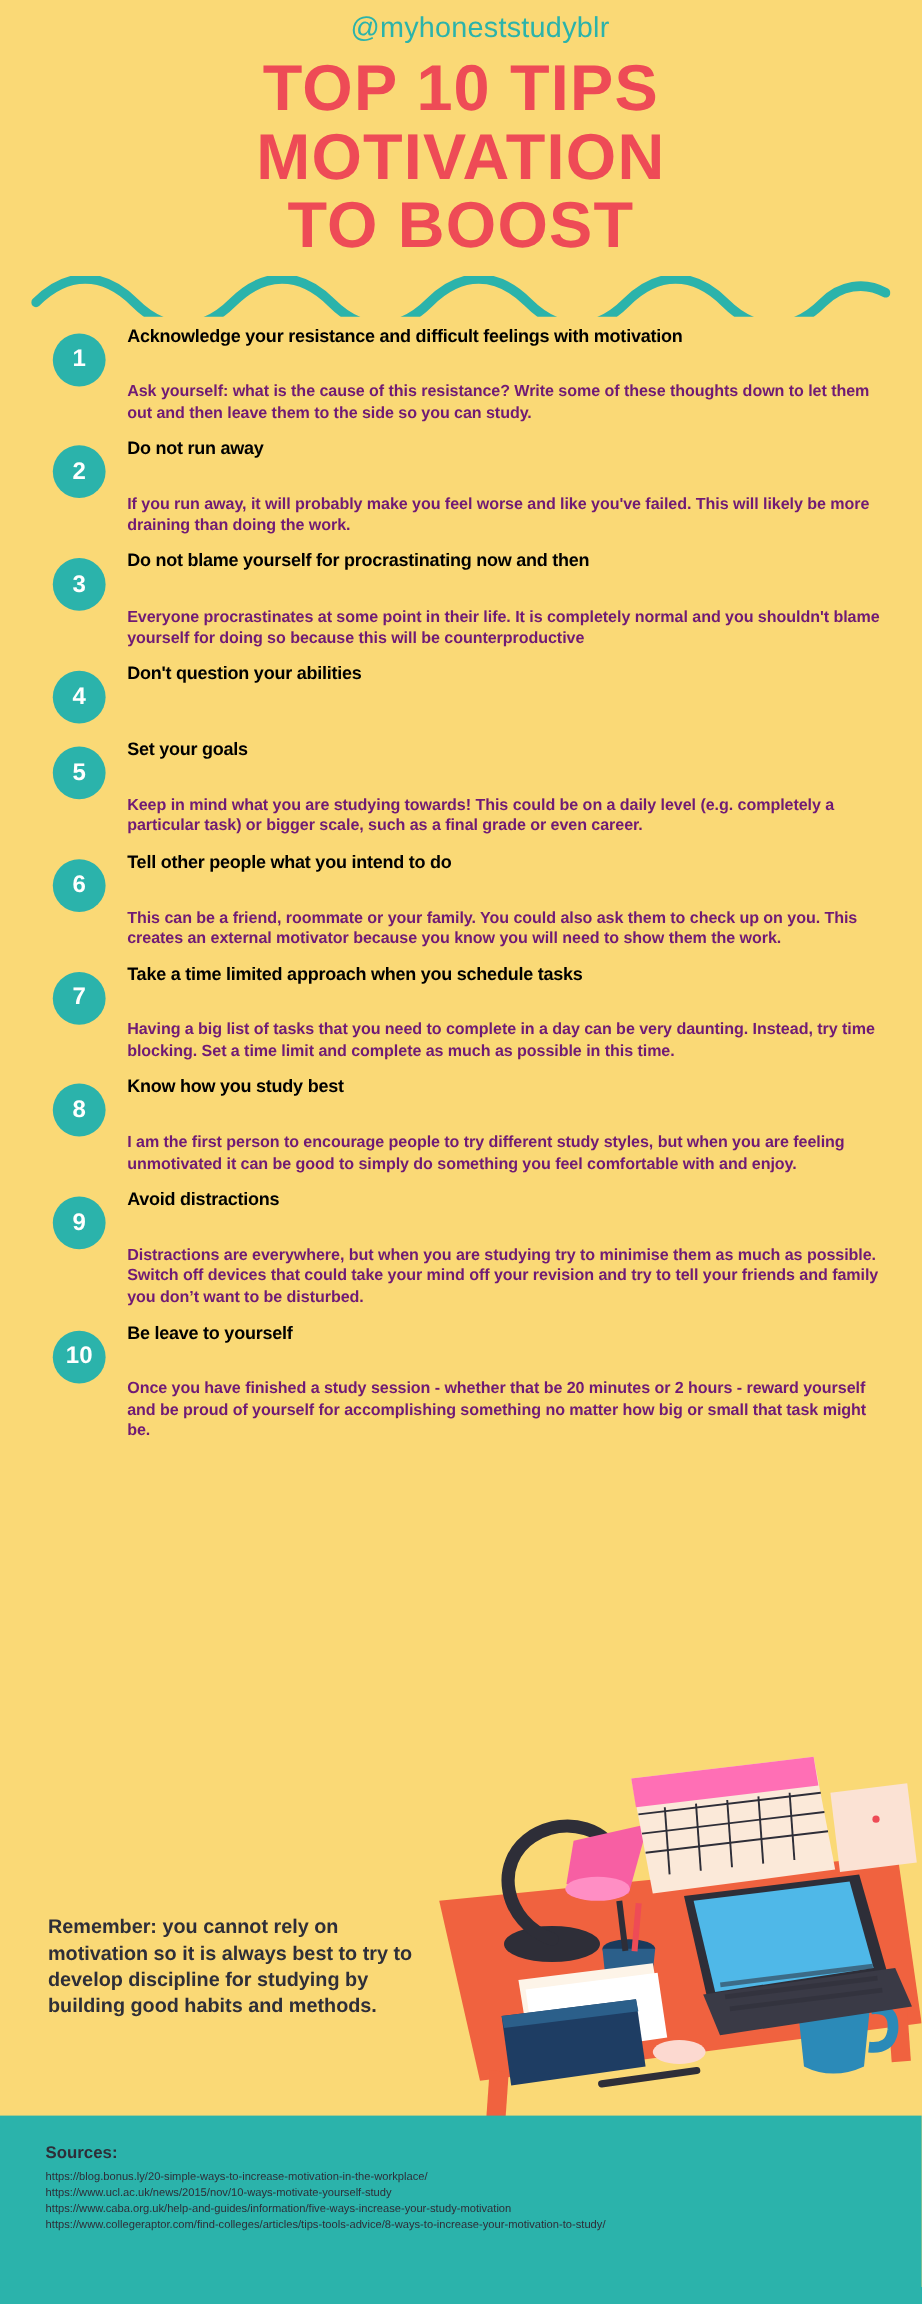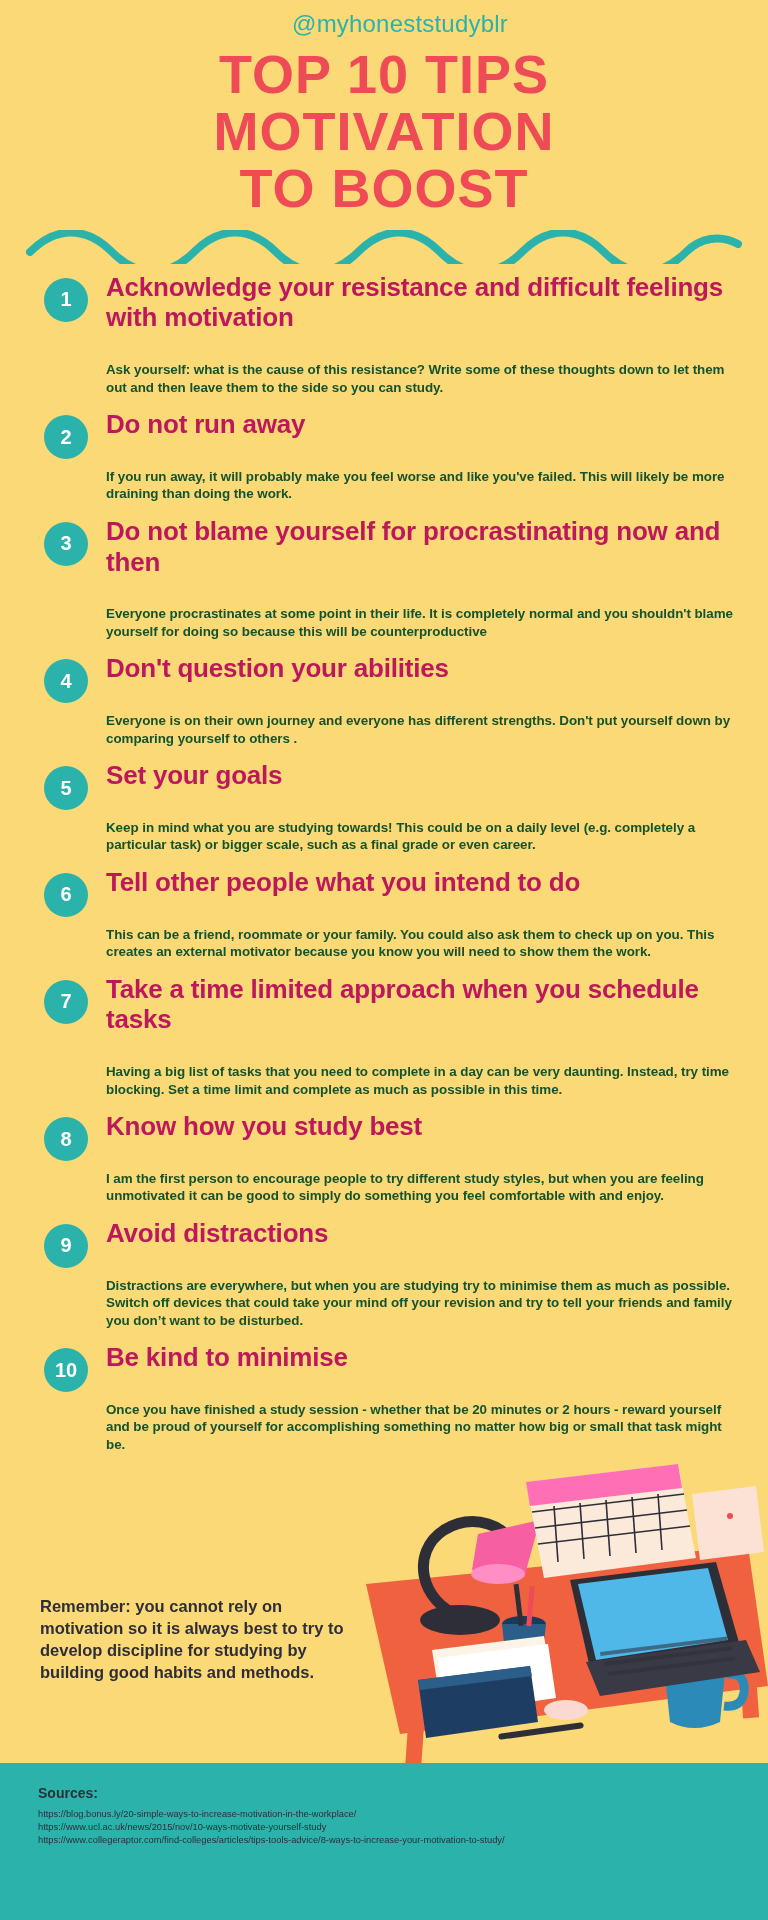--- a/index.html
+++ b/index.html
@@ -47,29 +47,29 @@
     background:#2bb3ab;
     color:#ffffff;
     font-weight:bold;
     font-size:20px;
     display:flex; align-items:center; justify-content:center;
     margin-top:6px;
     margin-right:18px;
   }
   .tip-body { flex:1 1 auto; padding-top:0; }
   .tip-title {
-    color:#be185d;
-    font-weight:bold;
-    font-size:26px;
+    color:#000000;
+    font-weight:bold;
+    font-size:15px;
     line-height:1.18;
     letter-spacing:-.2px;
     margin-bottom:1px;
   }
   .tip-desc {
-    color:#14532d;
+    color:#701a75;
     font-weight:bold;
     font-size:13.4px;
     line-height:1.31;
     letter-spacing:-.05px;
     margin-top:28px;
   }
 
   
   .remember {
     position:absolute;
@@ -155,21 +155,20 @@
       <div class="tip-body">
         <div class="tip-title">Do not blame yourself for procrastinating now and then</div>
         <div class="tip-desc">Everyone procrastinates at some point in their life. It is completely normal and you shouldn't blame yourself for doing so because this will be counterproductive</div>
       </div>
     </div>
 
     <div class="tip">
       <div class="badge">4</div>
       <div class="tip-body">
         <div class="tip-title">Don't question your abilities</div>
-        <div class="tip-desc">Everyone is on their own journey and everyone has different strengths. Don't put yourself down by comparing yourself to others .</div>
       </div>
     </div>
 
     <div class="tip">
       <div class="badge">5</div>
       <div class="tip-body">
         <div class="tip-title">Set your goals</div>
         <div class="tip-desc">Keep in mind what you are studying towards! This could be on a daily level (e.g. completely a particular task) or bigger scale, such as a final grade or even career.</div>
       </div>
     </div>
@@ -202,21 +201,21 @@
       <div class="badge">9</div>
       <div class="tip-body">
         <div class="tip-title">Avoid distractions</div>
         <div class="tip-desc">Distractions are everywhere, but when you are studying try to minimise them as much as possible. Switch off devices that could take your mind off your revision and try to tell your friends and family you don’t want to be disturbed.</div>
       </div>
     </div>
 
     <div class="tip">
       <div class="badge">10</div>
       <div class="tip-body">
-        <div class="tip-title">Be kind to minimise</div>
+        <div class="tip-title">Be leave to yourself</div>
         <div class="tip-desc">Once you have finished a study session - whether that be 20 minutes or 2 hours - reward yourself and be proud of yourself for accomplishing something no matter how big or small that task might be.</div>
       </div>
     </div>
 
   </div>
 
   <div class="remember">Remember: you cannot rely on motivation so it is always best to try to develop discipline for studying by building good habits and methods.</div>
 
   <svg class="desk-illustration" viewBox="0 0 420 330">
 
@@ -274,16 +273,17 @@
 
     <ellipse cx="218" cy="276" rx="22" ry="10" fill="#fcd9d0"></ellipse>
 
     <rect x="150" y="300" width="86" height="6" rx="3" fill="#2e2e38" transform="rotate(-8 150 300)"></rect>
   </svg>
 
   <div class="footer">
     <div class="sources-title">Sources:</div>
     <div class="source-line">https://blog.bonus.ly/20-simple-ways-to-increase-motivation-in-the-workplace/</div>
     <div class="source-line">https://www.ucl.ac.uk/news/2015/nov/10-ways-motivate-yourself-study</div>
+    <div class="source-line">https://www.caba.org.uk/help-and-guides/information/five-ways-increase-your-study-motivation</div>
     <div class="source-line">https://www.collegeraptor.com/find-colleges/articles/tips-tools-advice/8-ways-to-increase-your-motivation-to-study/</div>
   </div>
 
 </div>
 
 </body></html>

